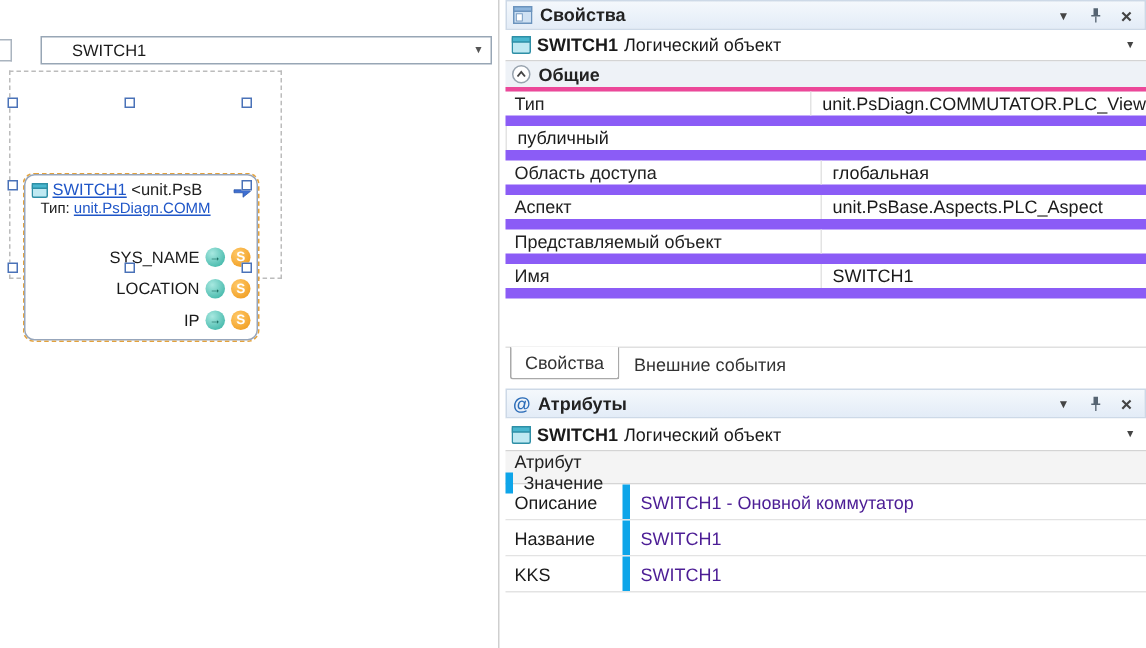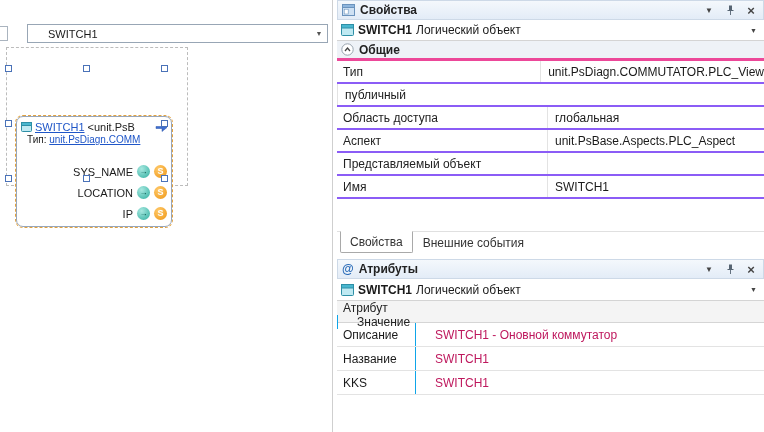--- a/index.html
+++ b/index.html
@@ -48,35 +48,35 @@
             color:#444; font-size:8px; }
   .tb-btn.close { font-size:13px; font-weight:bold; }
   .objrow { position:absolute; left:0; right:0; background:#fff; border-bottom:1px solid #d4d4d4;
             display:flex; align-items:center; padding:0 4px; gap:4px; }
   .obj-name { font-weight:bold; }
   .obj-arrow { margin-left:auto; font-size:7px; color:#444; padding-right:3px; }
   .group { position:absolute; left:0; right:0; top:41px; height:20px; background:#eef2f7;
            border-bottom:3px solid #ec4899; display:flex; align-items:center; gap:5px;
            padding:0 4px; font-weight:bold; color:#222; }
   .pgrid { position:absolute; left:0; right:0; top:61px; }
-  .prow { display:flex; height:23px; border-bottom:2px solid #8b5cf6; }
+  .prow { display:flex; height:23px; border-bottom:7px solid #8b5cf6; }
   .plabel { width:210px; padding-left:6px; display:flex; align-items:center; color:#222; }
   .pvalue { flex:1; border-left:1px solid #e3e3e3; padding-left:7px; display:flex; align-items:center; }
   .tabstrip { position:absolute; left:0; right:0; top:231px; height:22px; display:flex;
               padding-left:3px; border-top:1px solid #e0e0e0; }
   .tab { padding:0 9px; display:flex; align-items:center; font-size:12px; color:#333;
          border:1px solid transparent; }
   .tab.active { background:#fff; border-color:#a9a9a9; border-top-color:#fff; margin-top:-1px;
                 border-radius:0 0 2px 2px; }
   .agrid { position:absolute; left:0; right:0; top:301px; }
   .ahead { display:flex; height:22px; background:#f4f4f4; border-bottom:1px solid #d5d5d5; color:#222;flex-direction:column; }
   .acol1 { width:78px; padding-left:6px; display:flex; align-items:center; }
-  .acol2 { flex:1; padding-left:19px; display:flex; align-items:center; border-left:1px solid #0ea5e9; }
+  .acol2 { flex:1; padding-left:7px; display:flex; align-items:center; border-left:5px solid #0ea5e9; }
   .arow { display:flex; height:24px; border-bottom:1px solid #e3e3e3; background:#fff; }
-  .arow .acol2 { color:#be185d; }
+  .arow .acol2 { color:#4c1d95; }
   .at-glyph { color:#2b6cb8; font-weight:bold; font-size:12px; }
 </style>
 </head>
 <body>
 
 <div class="app">
 
   <div class="canvas">
     <div class="clip-frag"></div>
 

